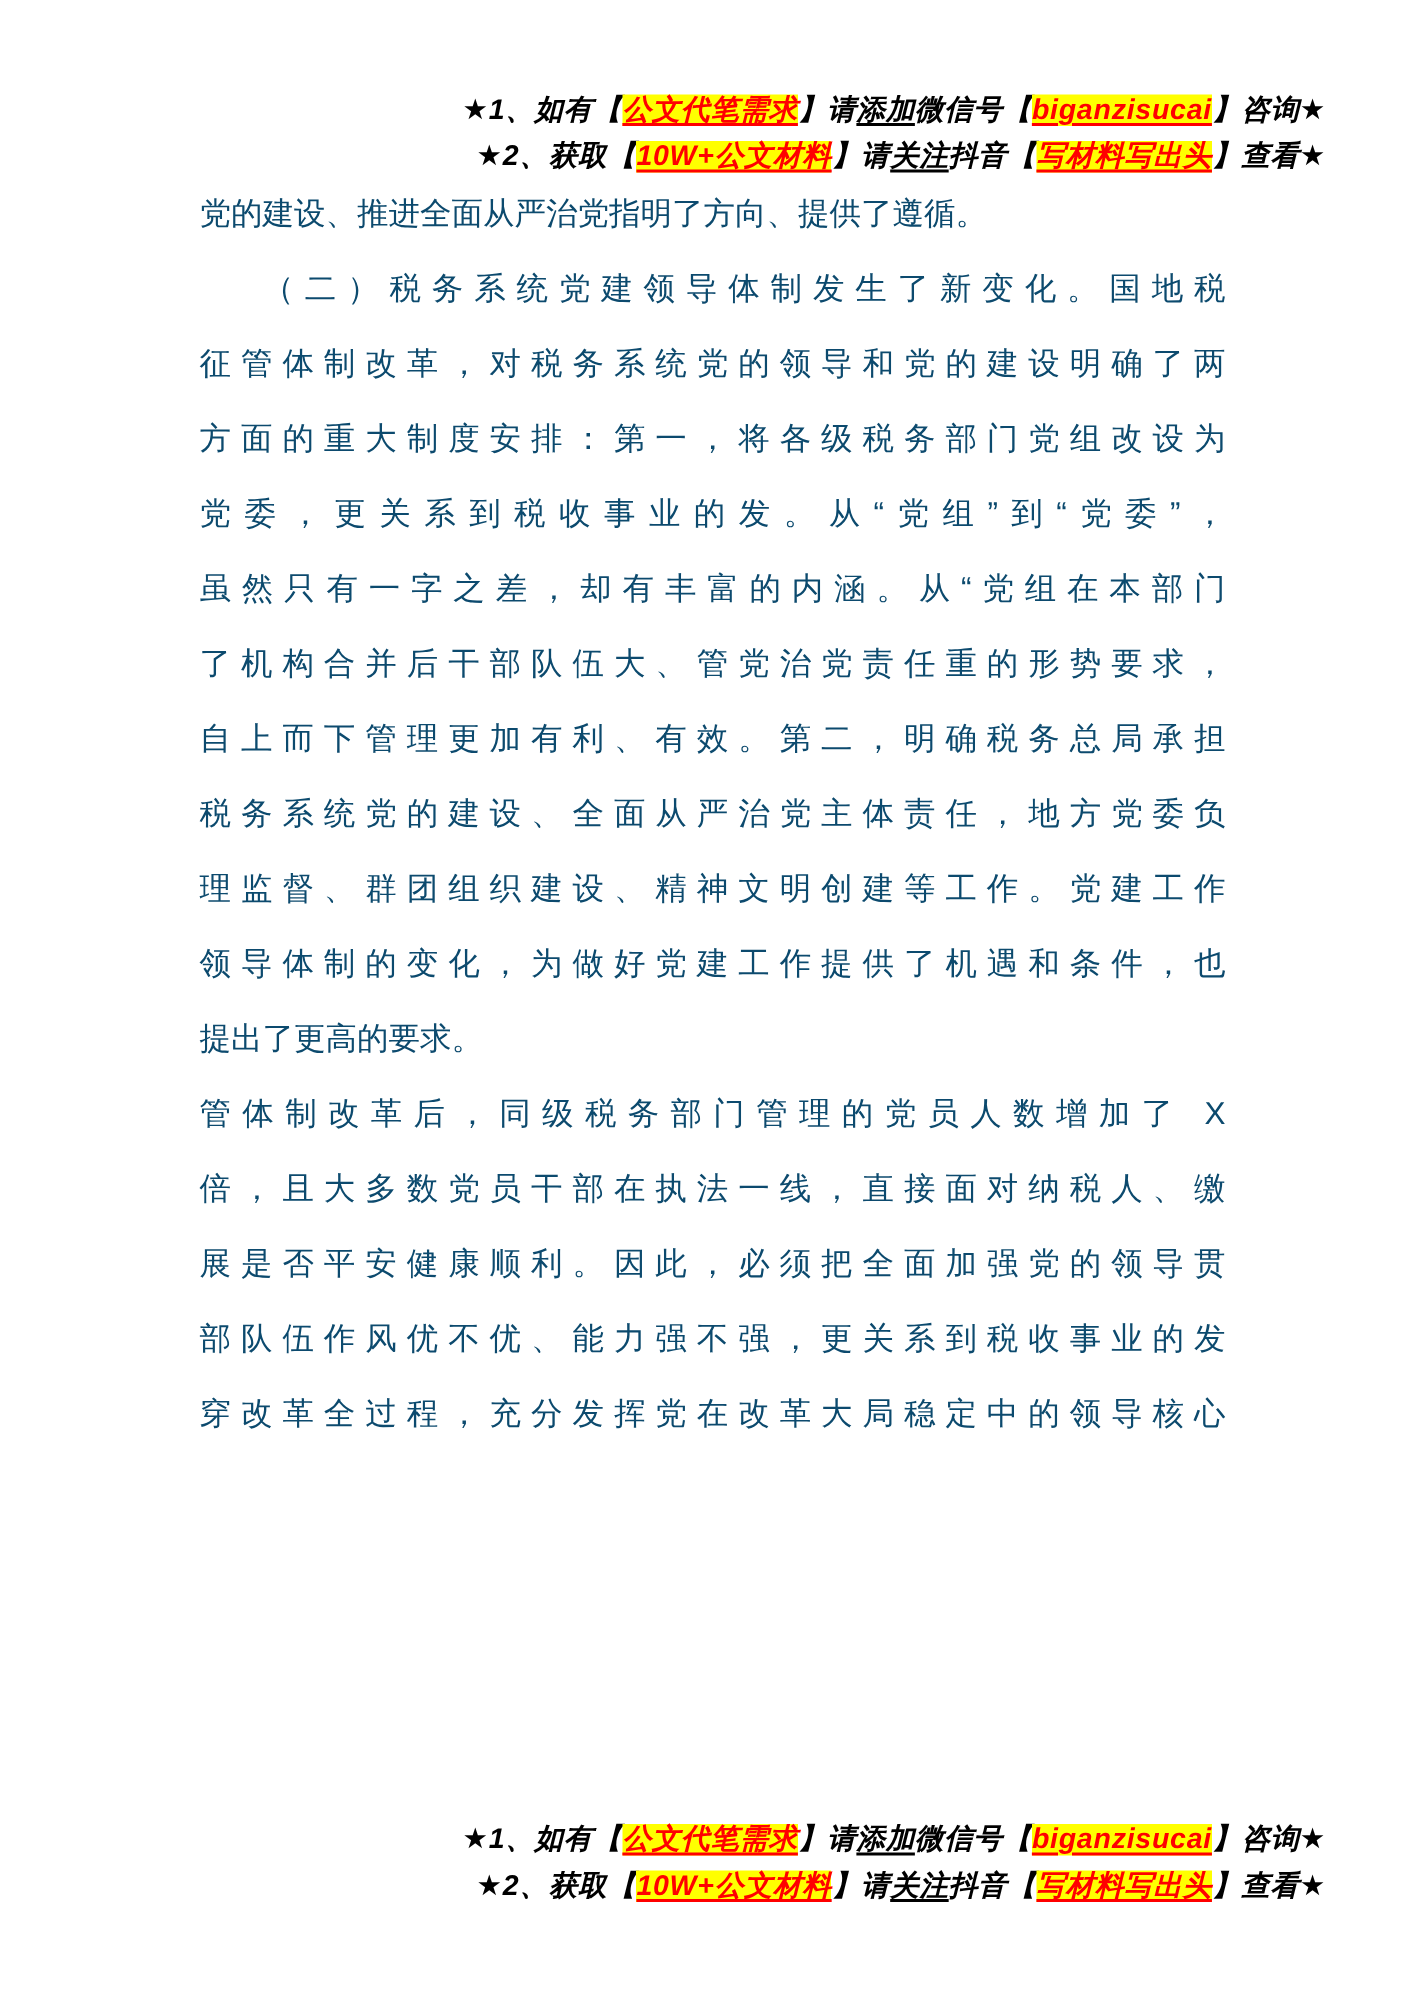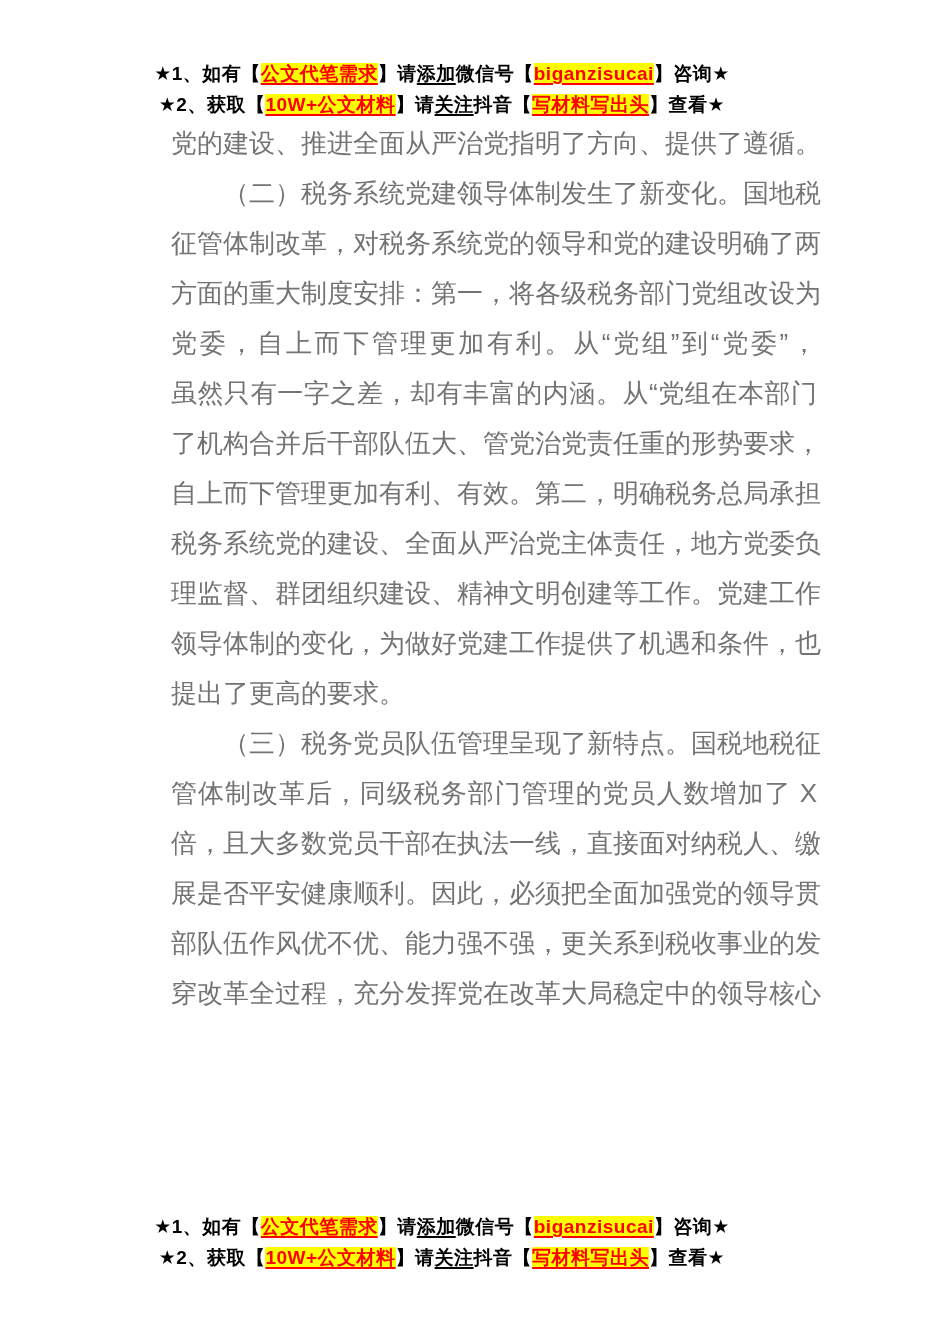--- a/index.html
+++ b/index.html
@@ -14,21 +14,22 @@
     background: #ffffff;
     overflow: hidden;
     font-family: "Liberation Sans", "DejaVu Sans", sans-serif;
     color: #000000;
   }
   
   .promo {
     position: absolute;
     left: 0;
     width: 884px;
-    text-align: center;
+    text-align: right;
+    font-style: italic;
   }
   .promo-header { top: 58px; }
   .promo-footer { top: 1211px; }
   .promo-line {
     font-size: 19px;
     font-weight: 700;
     line-height: 31px;
     height: 31px;
     white-space: nowrap;
     letter-spacing: 0.5px;
@@ -52,29 +53,28 @@
     text-underline-offset: 3px;
   }
   
   .doc-body {
     position: absolute;
     top: 118px;
     left: 133px;
     width: 684px;
   }
   .doc-line {
-    font-size: 26px;
+    font-size: 21px;
     line-height: 50px;
     height: 50px;
     text-align: justify;
     text-align-last: justify;
     -moz-text-align-last: justify;
     white-space: nowrap;
-    color: #737373;
-    margin-left: 38px;
+    color: #0c4a6e;
   }
   .doc-line.indent {
     text-indent: 2em;
   }
   .doc-line.para-end {
     text-align-last: left;
     -moz-text-align-last: left;
   }
 </style>
 </head>
@@ -83,29 +83,28 @@
 <div class="page">
   <div class="promo promo-header">
       <div class="promo-line"><span class="plain">★1、如有【</span><span class="hl">公文代笔需求</span><span class="plain">】请</span><span class="u">添加</span><span class="plain">微信号【</span><span class="hl">biganzisucai</span><span class="plain">】咨询★</span></div>
       <div class="promo-line"><span class="plain">★2、获取【</span><span class="hl">10W+公文材料</span><span class="plain">】请</span><span class="u">关注</span><span class="plain">抖音【</span><span class="hl">写材料写出头</span><span class="plain">】查看★</span></div>
     </div>
   <div class="doc-body">
       <div class="doc-line para-end">党的建设、推进全面从严治党指明了方向、提供了遵循。</div>
       <div class="doc-line indent">（二）税务系统党建领导体制发生了新变化。国地税</div>
       <div class="doc-line">征管体制改革，对税务系统党的领导和党的建设明确了两</div>
       <div class="doc-line">方面的重大制度安排：第一，将各级税务部门党组改设为</div>
-      <div class="doc-line">党委，自上而下管理更加有利。从“党组”到“党委”，</div>
+      <div class="doc-line">党委，更关系到税收事业的发。从“党组”到“党委”，</div>
       <div class="doc-line">虽然只有一字之差，却有丰富的内涵。从“党组在本部门</div>
       <div class="doc-line">了机构合并后干部队伍大、管党治党责任重的形势要求，</div>
       <div class="doc-line">自上而下管理更加有利、有效。第二，明确税务总局承担</div>
       <div class="doc-line">税务系统党的建设、全面从严治党主体责任，地方党委负</div>
       <div class="doc-line">理监督、群团组织建设、精神文明创建等工作。党建工作</div>
       <div class="doc-line">领导体制的变化，为做好党建工作提供了机遇和条件，也</div>
       <div class="doc-line para-end">提出了更高的要求。</div>
-      <div class="doc-line indent">（三）税务党员队伍管理呈现了新特点。国税地税征</div>
       <div class="doc-line">管体制改革后，同级税务部门管理的党员人数增加了 X</div>
       <div class="doc-line">倍，且大多数党员干部在执法一线，直接面对纳税人、缴</div>
       <div class="doc-line">展是否平安健康顺利。因此，必须把全面加强党的领导贯</div>
       <div class="doc-line">部队伍作风优不优、能力强不强，更关系到税收事业的发</div>
       <div class="doc-line">穿改革全过程，充分发挥党在改革大局稳定中的领导核心</div>
     </div>
   <div class="promo promo-footer">
       <div class="promo-line"><span class="plain">★1、如有【</span><span class="hl">公文代笔需求</span><span class="plain">】请</span><span class="u">添加</span><span class="plain">微信号【</span><span class="hl">biganzisucai</span><span class="plain">】咨询★</span></div>
       <div class="promo-line"><span class="plain">★2、获取【</span><span class="hl">10W+公文材料</span><span class="plain">】请</span><span class="u">关注</span><span class="plain">抖音【</span><span class="hl">写材料写出头</span><span class="plain">】查看★</span></div>
     </div>

